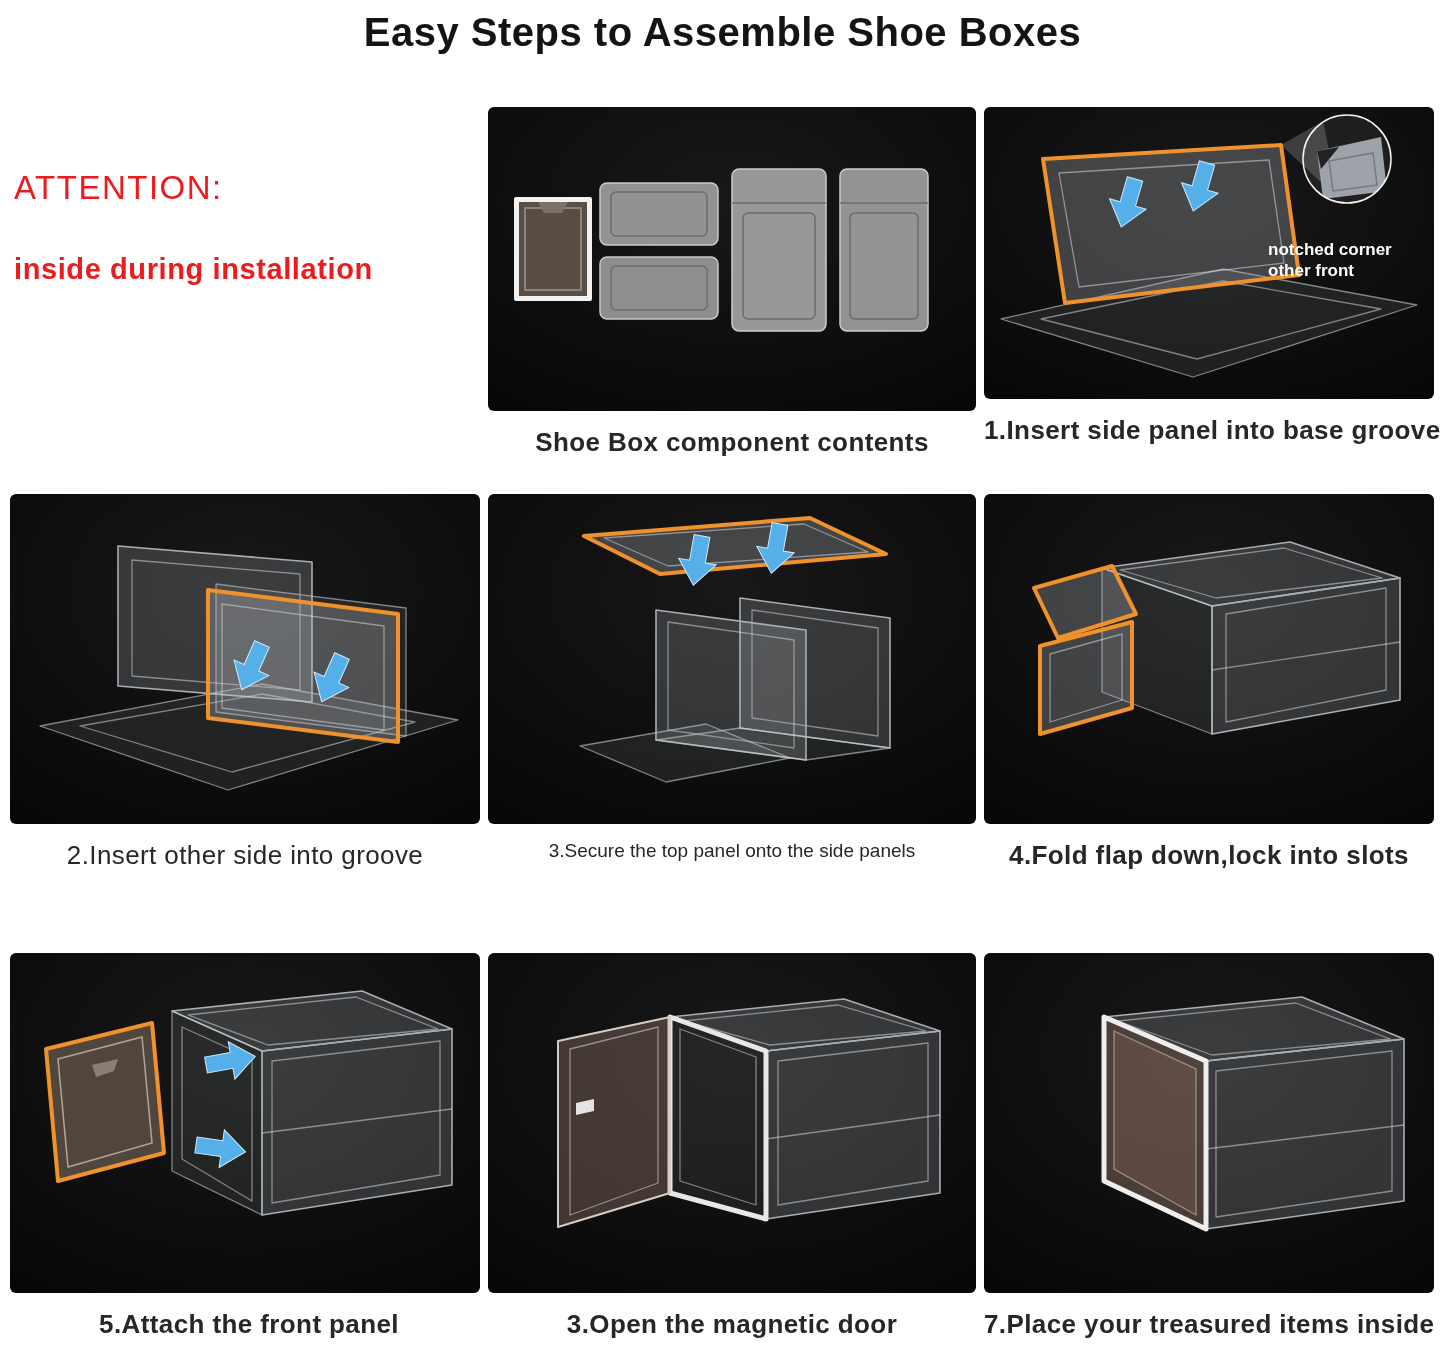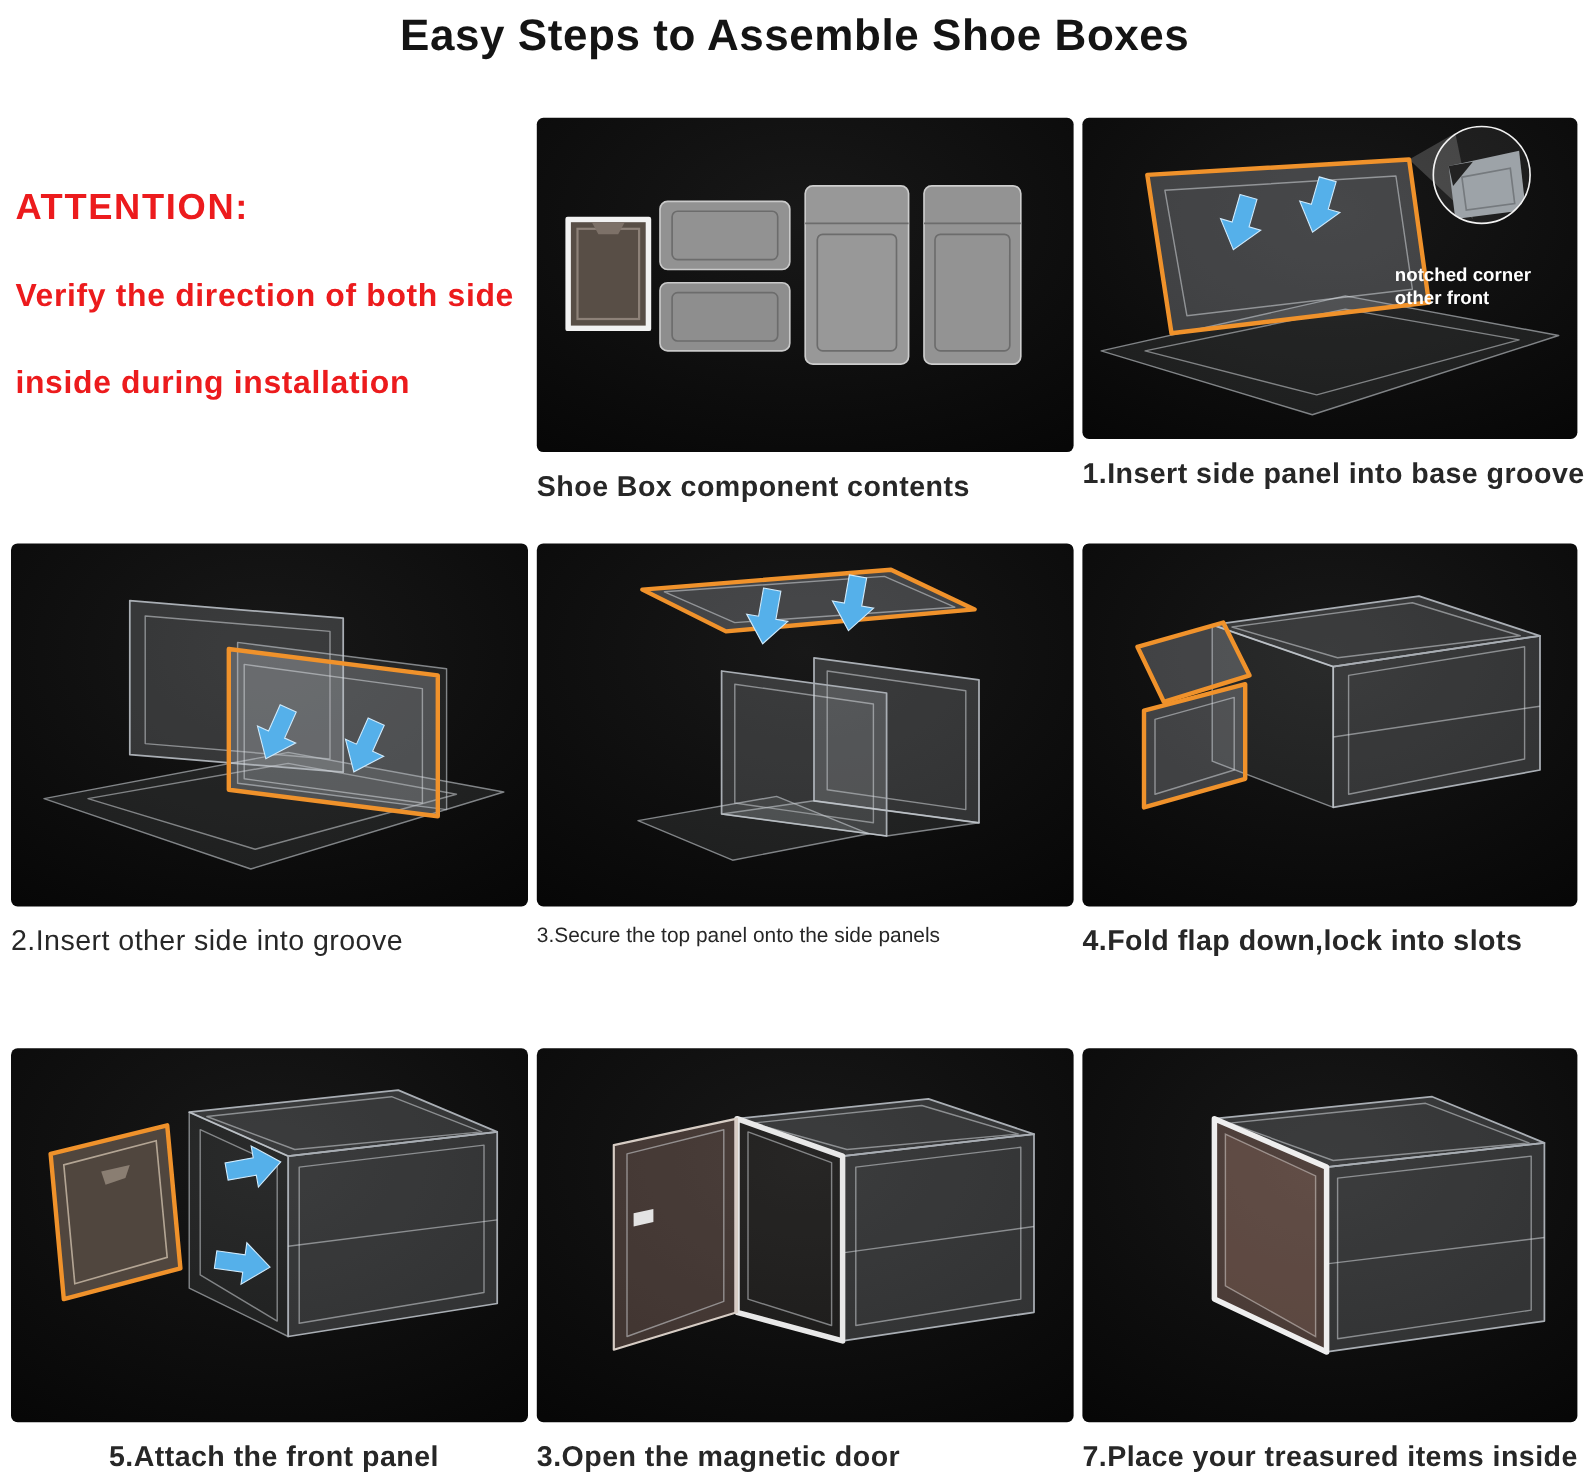--- a/index.html
+++ b/index.html
@@ -38,36 +38,37 @@
   }
   .h304 { height: 304px; }
   .h292 { height: 292px; }
   .h330 { height: 330px; }
   .h340 { height: 340px; }
 
   .panel svg { display: block; width: 100%; height: 100%; }
 
   .caption {
     margin-top: 16px;
+    text-align: center;
     font-size: 26px;
     font-weight: 700;
     letter-spacing: 0.4px;
     color: #272727;
     white-space: nowrap;
   }
   .caption.cap-light { font-weight: 500; }
   .caption.cap-small { font-size: 19px; letter-spacing: 0; }
   .caption.cap-left { text-align: center; padding-left: 8px; }
 
   
   .attention { padding: 62px 0 0 4px; }
   .attn-heading {
     color: #ec1b1d;
     font-size: 33px;
-    font-weight: 700;
+    font-weight: 400;
     letter-spacing: 1.5px;
   }
   .attn-line {
     color: #ec1b1d;
     font-size: 29px;
     font-weight: 700;
     letter-spacing: 0.6px;
     margin-top: 46px;
   }
 
@@ -95,21 +96,20 @@
 <body>
 
 <div class="page">
 
   <h1 class="title">Easy Steps to Assemble Shoe Boxes</h1>
 
   <section class="row row1">
 
     <div class="attention">
       <div class="attn-heading">ATTENTION:</div>
-      <div class="attn-line">Verify the direction of both side</div>
       <div class="attn-line">inside during installation</div>
     </div>
 
     <figure class="cell">
       <div class="panel h304">
         <svg viewBox="0 0 488 304">
           <g>
             <rect x="26" y="90" width="78" height="104" rx="2" fill="#f2f2f2"></rect>
             <rect x="31" y="95" width="68" height="94" fill="#584e46"></rect>
             <rect x="37" y="101" width="56" height="82" fill="none" stroke="#8d8178" stroke-width="2"></rect>

